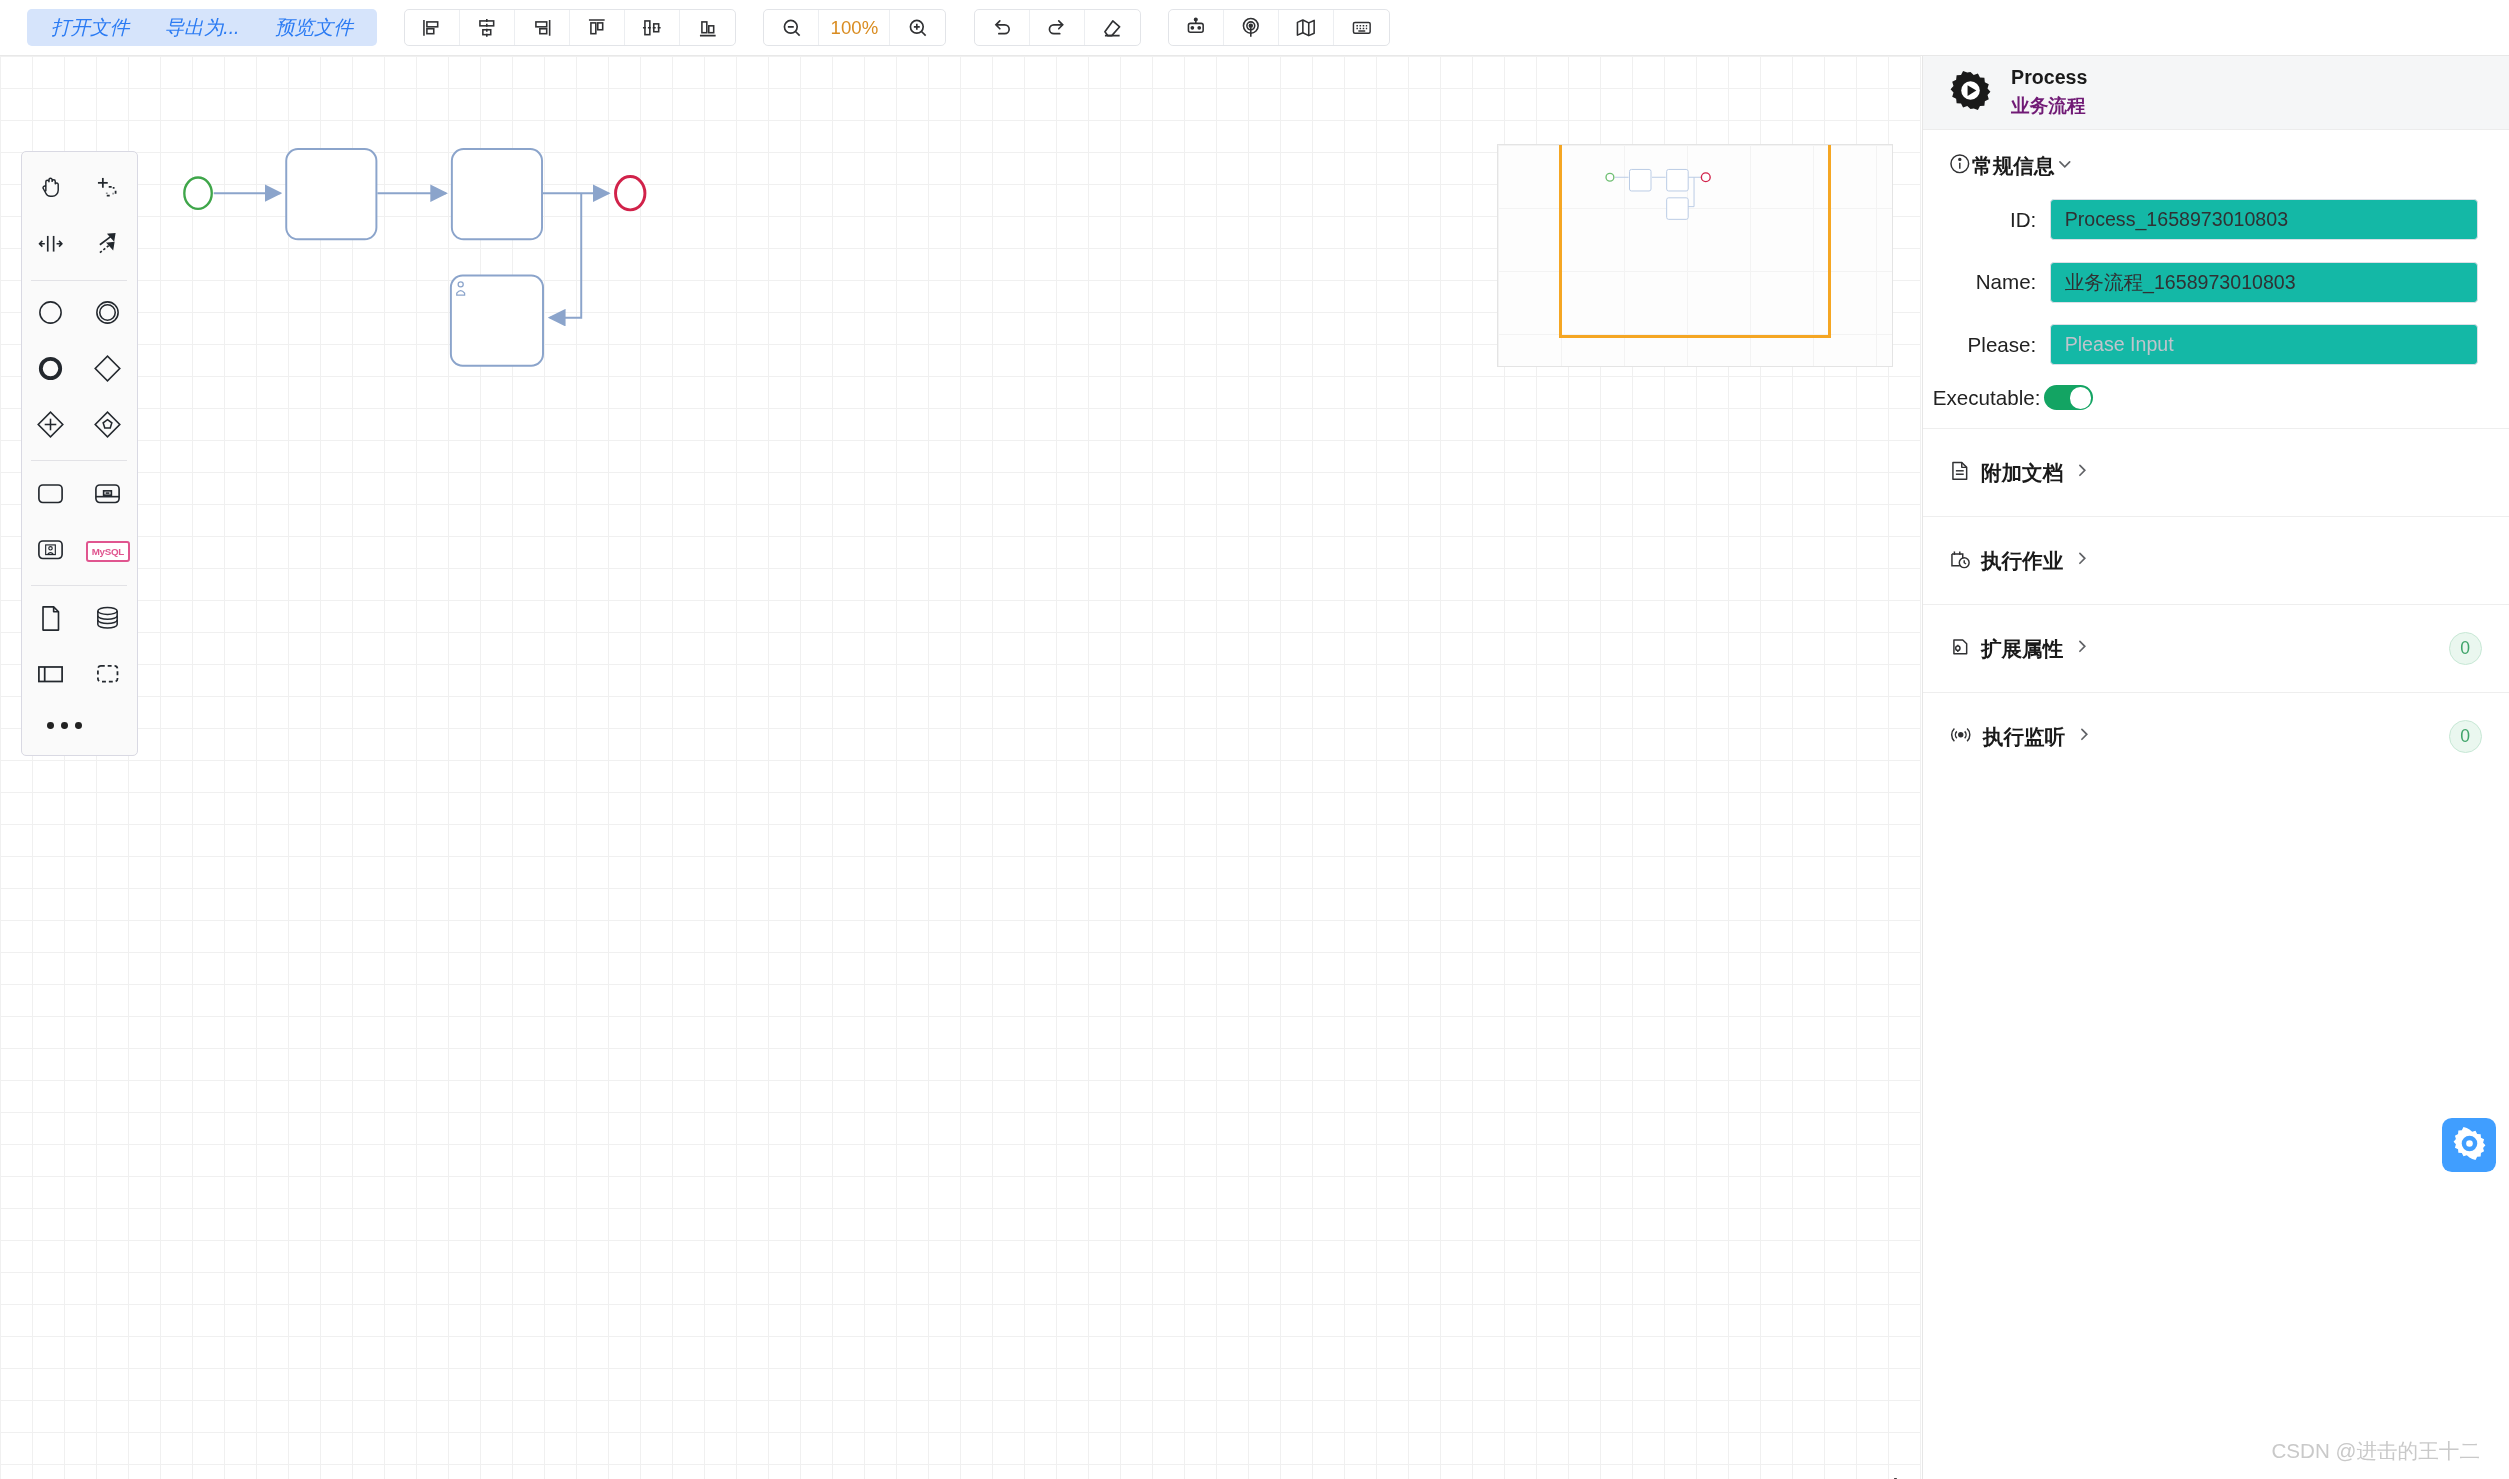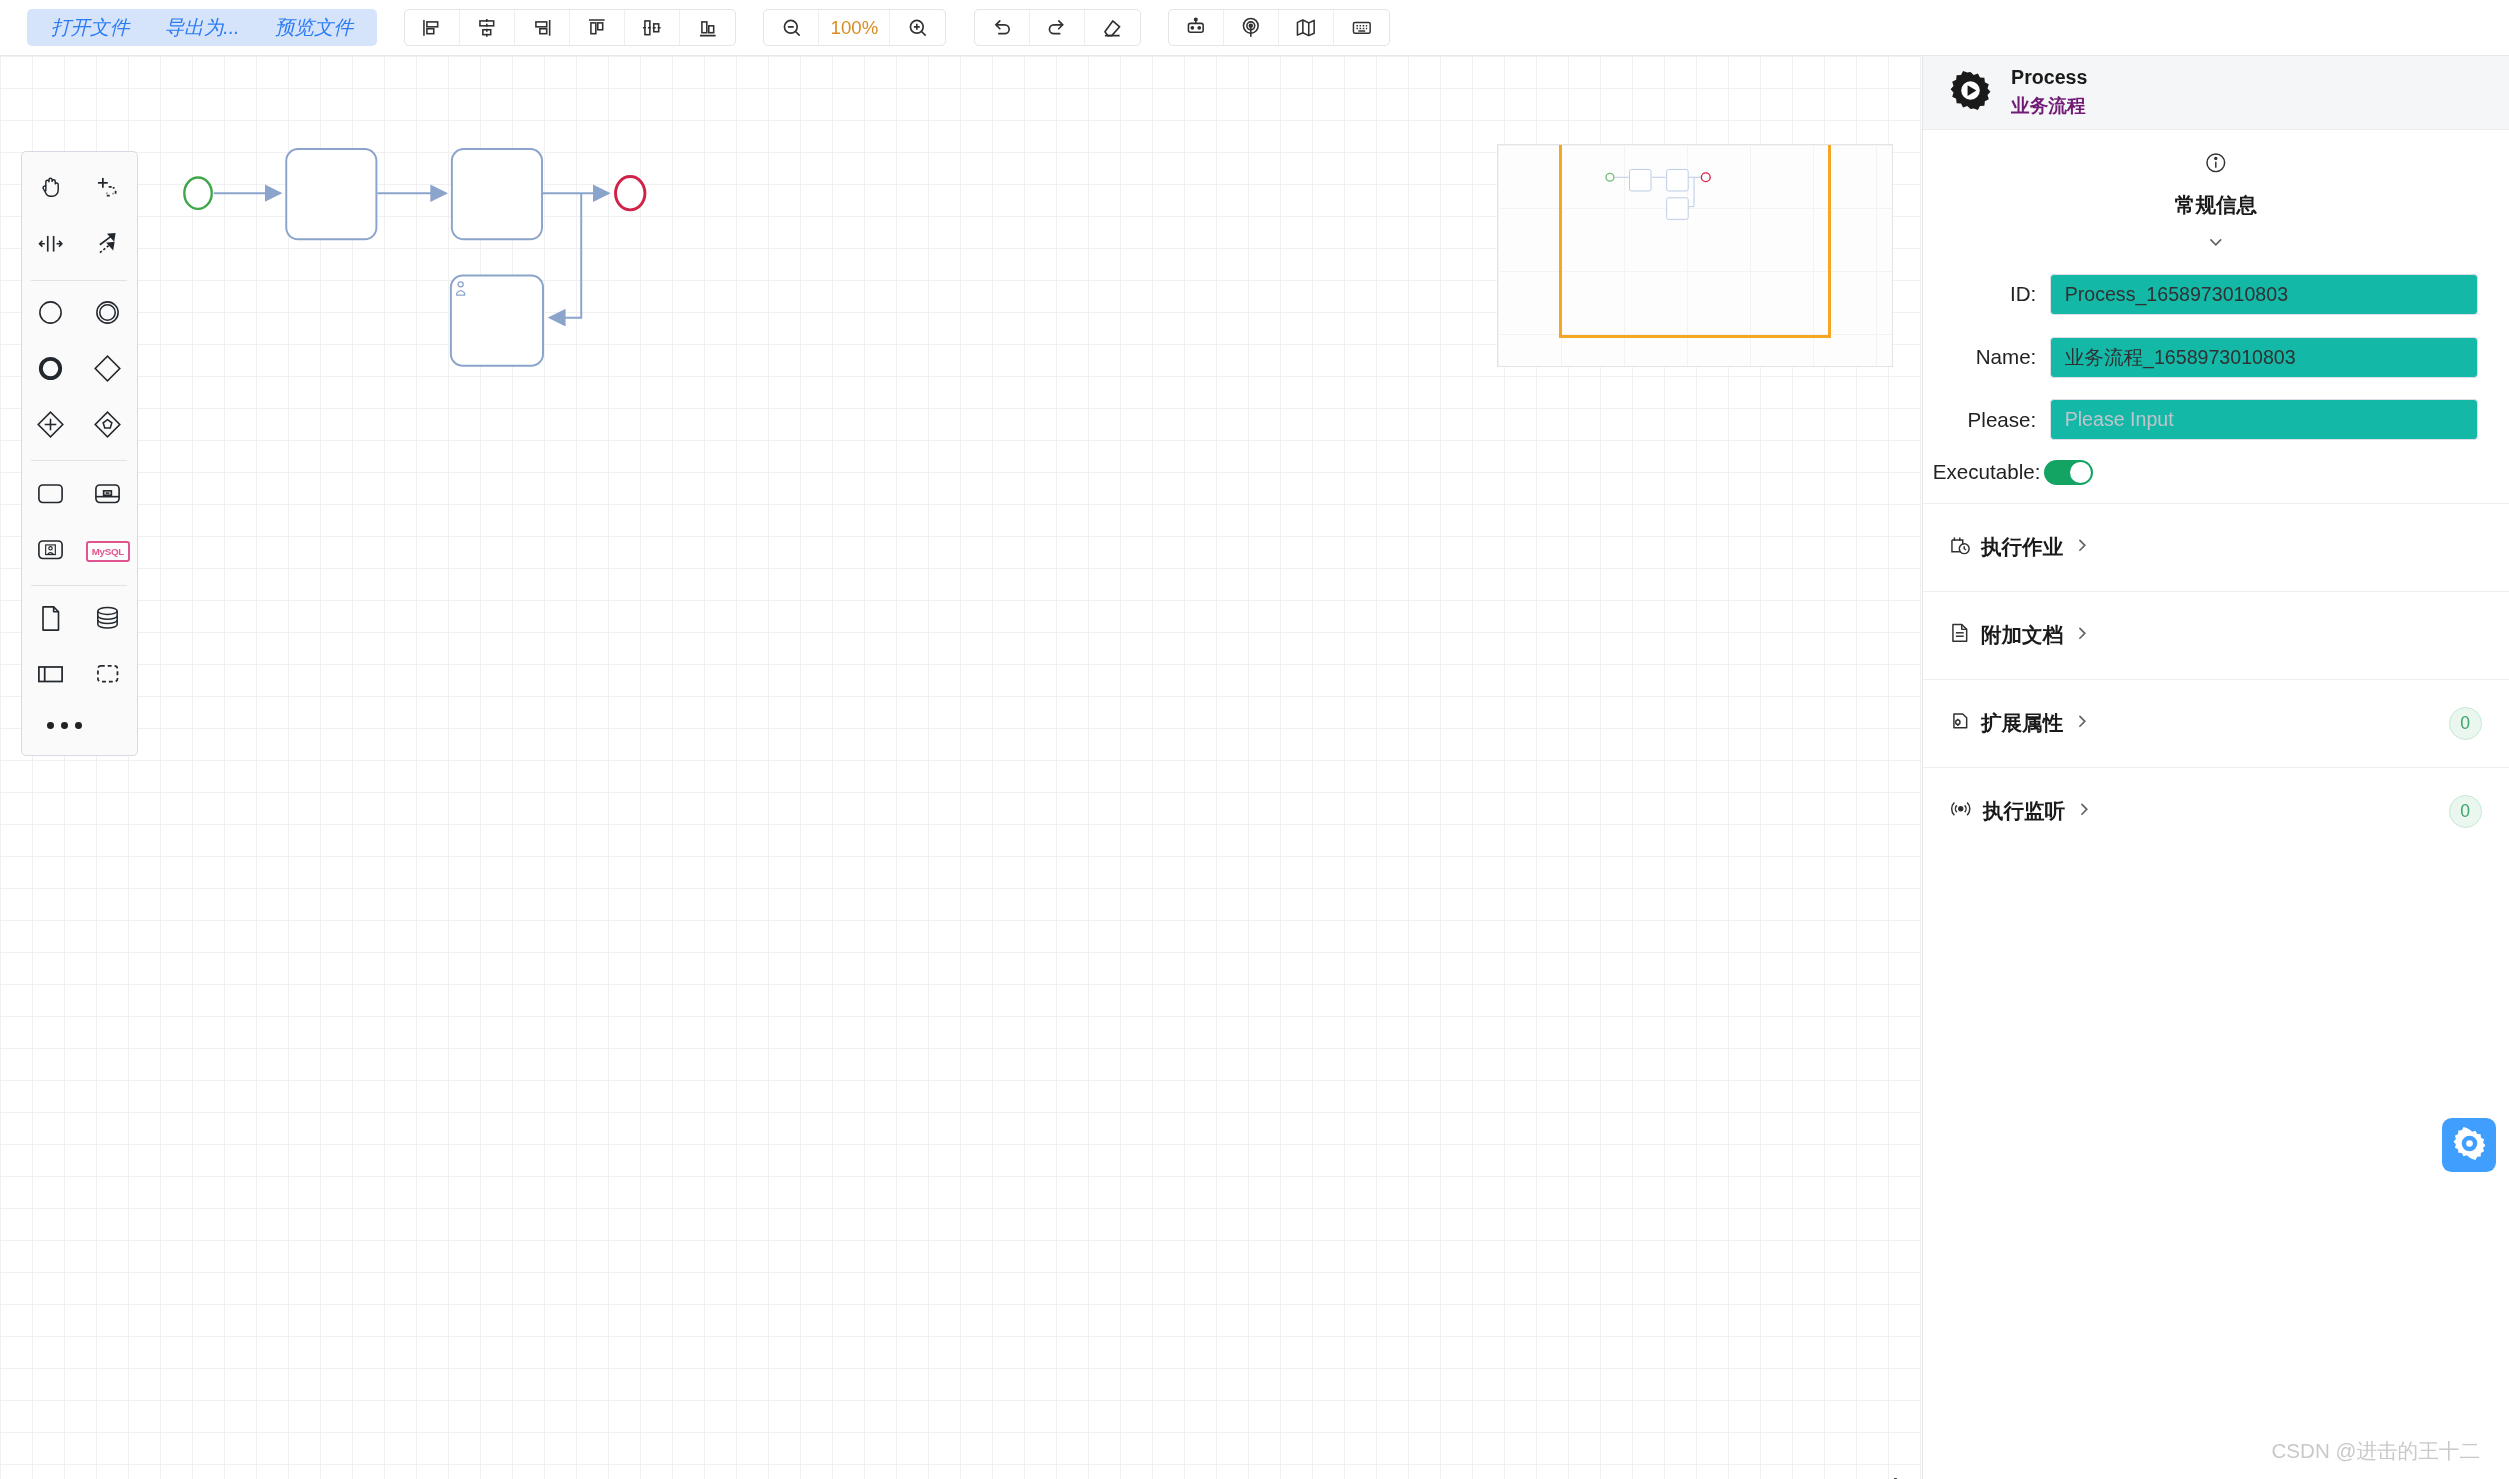--- a/index.html
+++ b/index.html
@@ -114,22 +114,22 @@
   #panel-header {
     display: flex; align-items: center; gap: 19.6px;
     height: 74px; background: #f5f6f7; padding: 0 25.5px;
     border-bottom: 1px solid #ececec;
   }
   .ph-texts { display: flex; flex-direction: column; gap: 3.9px; }
   .ph-title { font-size: 19.6px; font-weight: bold; color: #1a1a1a; }
   .ph-sub { font-size: 18.6px; font-weight: bold; color: #701a75; }
 
   .section-head {
-    display: flex; align-items: center; gap: 14px;
-    padding: 21.6px 25.5px 13.7px 25.5px; cursor: pointer; flex-direction: column;
+    display: flex; align-items: center; gap: 2px;
+    padding: 21.6px 25.5px 13.7px 25.5px; cursor: pointer;
   }
   .section-title { font-size: 20.6px; font-weight: bold; color: #1a1a1a; }
 
   .form-row {
     display: flex; align-items: center; padding: 5.9px 31px 5.9px 0; margin-bottom: 9.8px;
   }
   .form-label {
     width: 127px; text-align: right; padding-right: 13.7px;
     font-size: 20.6px; color: #222;
   }
@@ -607,46 +607,46 @@
 
     <div class="toggle-row">
       <span class="toggle-label">Executable:</span>
       <span class="switch">
           <span class="knob"></span>
         </span>
     </div>
 
     <div class="collapse-item">
       <span>
+        <svg width="21.6" height="21.6" viewBox="0 0 22 22" fill="none" stroke="#303133" stroke-width="1.5" stroke-linejoin="round">
+          <path d="M4 2.5 H13 L18 7.5 V19.5 H4 Z"></path>
+            <polyline points="13,2.5 13,7.5 18,7.5"></polyline>
+          <line x1="7" y1="11" x2="15" y2="11"></line>
+            <line x1="7" y1="14.5" x2="15" y2="14.5"></line>
+        </svg>
+      </span>
+      <span class="ci-title">附加文档</span>
+      <span class="chev">
+        <svg width="16.7" height="16.7" viewBox="0 0 17 17" fill="none" stroke="#606266" stroke-width="1.7" stroke-linecap="round">
+            <polyline points="6,3.5 11,8.5 6,13.5"></polyline>
+          </svg>
+      </span>
+    </div>
+
+    <div class="collapse-item">
+      <span>
         <svg width="21.6" height="21.6" viewBox="0 0 22 22" fill="none" stroke="#303133" stroke-width="1.5">
           <path d="M3 6 h11 v5 M3 6 v12 h8"></path>
             <line x1="5.5" y1="3.5" x2="5.5" y2="7"></line>
             <line x1="11" y1="3.5" x2="11" y2="7"></line>
           <circle cx="15.5" cy="15" r="5"></circle>
             <polyline points="15.5,12.5 15.5,15 17.3,16.3"></polyline>
         </svg>
       </span>
       <span class="ci-title">执行作业</span>
-      <span class="chev">
-        <svg width="16.7" height="16.7" viewBox="0 0 17 17" fill="none" stroke="#606266" stroke-width="1.7" stroke-linecap="round">
-            <polyline points="6,3.5 11,8.5 6,13.5"></polyline>
-          </svg>
-      </span>
-    </div>
-
-    <div class="collapse-item">
-      <span>
-        <svg width="21.6" height="21.6" viewBox="0 0 22 22" fill="none" stroke="#303133" stroke-width="1.5" stroke-linejoin="round">
-          <path d="M4 2.5 H13 L18 7.5 V19.5 H4 Z"></path>
-            <polyline points="13,2.5 13,7.5 18,7.5"></polyline>
-          <line x1="7" y1="11" x2="15" y2="11"></line>
-            <line x1="7" y1="14.5" x2="15" y2="14.5"></line>
-        </svg>
-      </span>
-      <span class="ci-title">附加文档</span>
       <span class="chev">
         <svg width="16.7" height="16.7" viewBox="0 0 17 17" fill="none" stroke="#606266" stroke-width="1.7" stroke-linecap="round">
             <polyline points="6,3.5 11,8.5 6,13.5"></polyline>
           </svg>
       </span>
     </div>
 
     <div class="collapse-item">
       <span>
         <svg width="21.6" height="21.6" viewBox="0 0 22 22" fill="none" stroke="#303133" stroke-width="1.5" stroke-linejoin="round">

